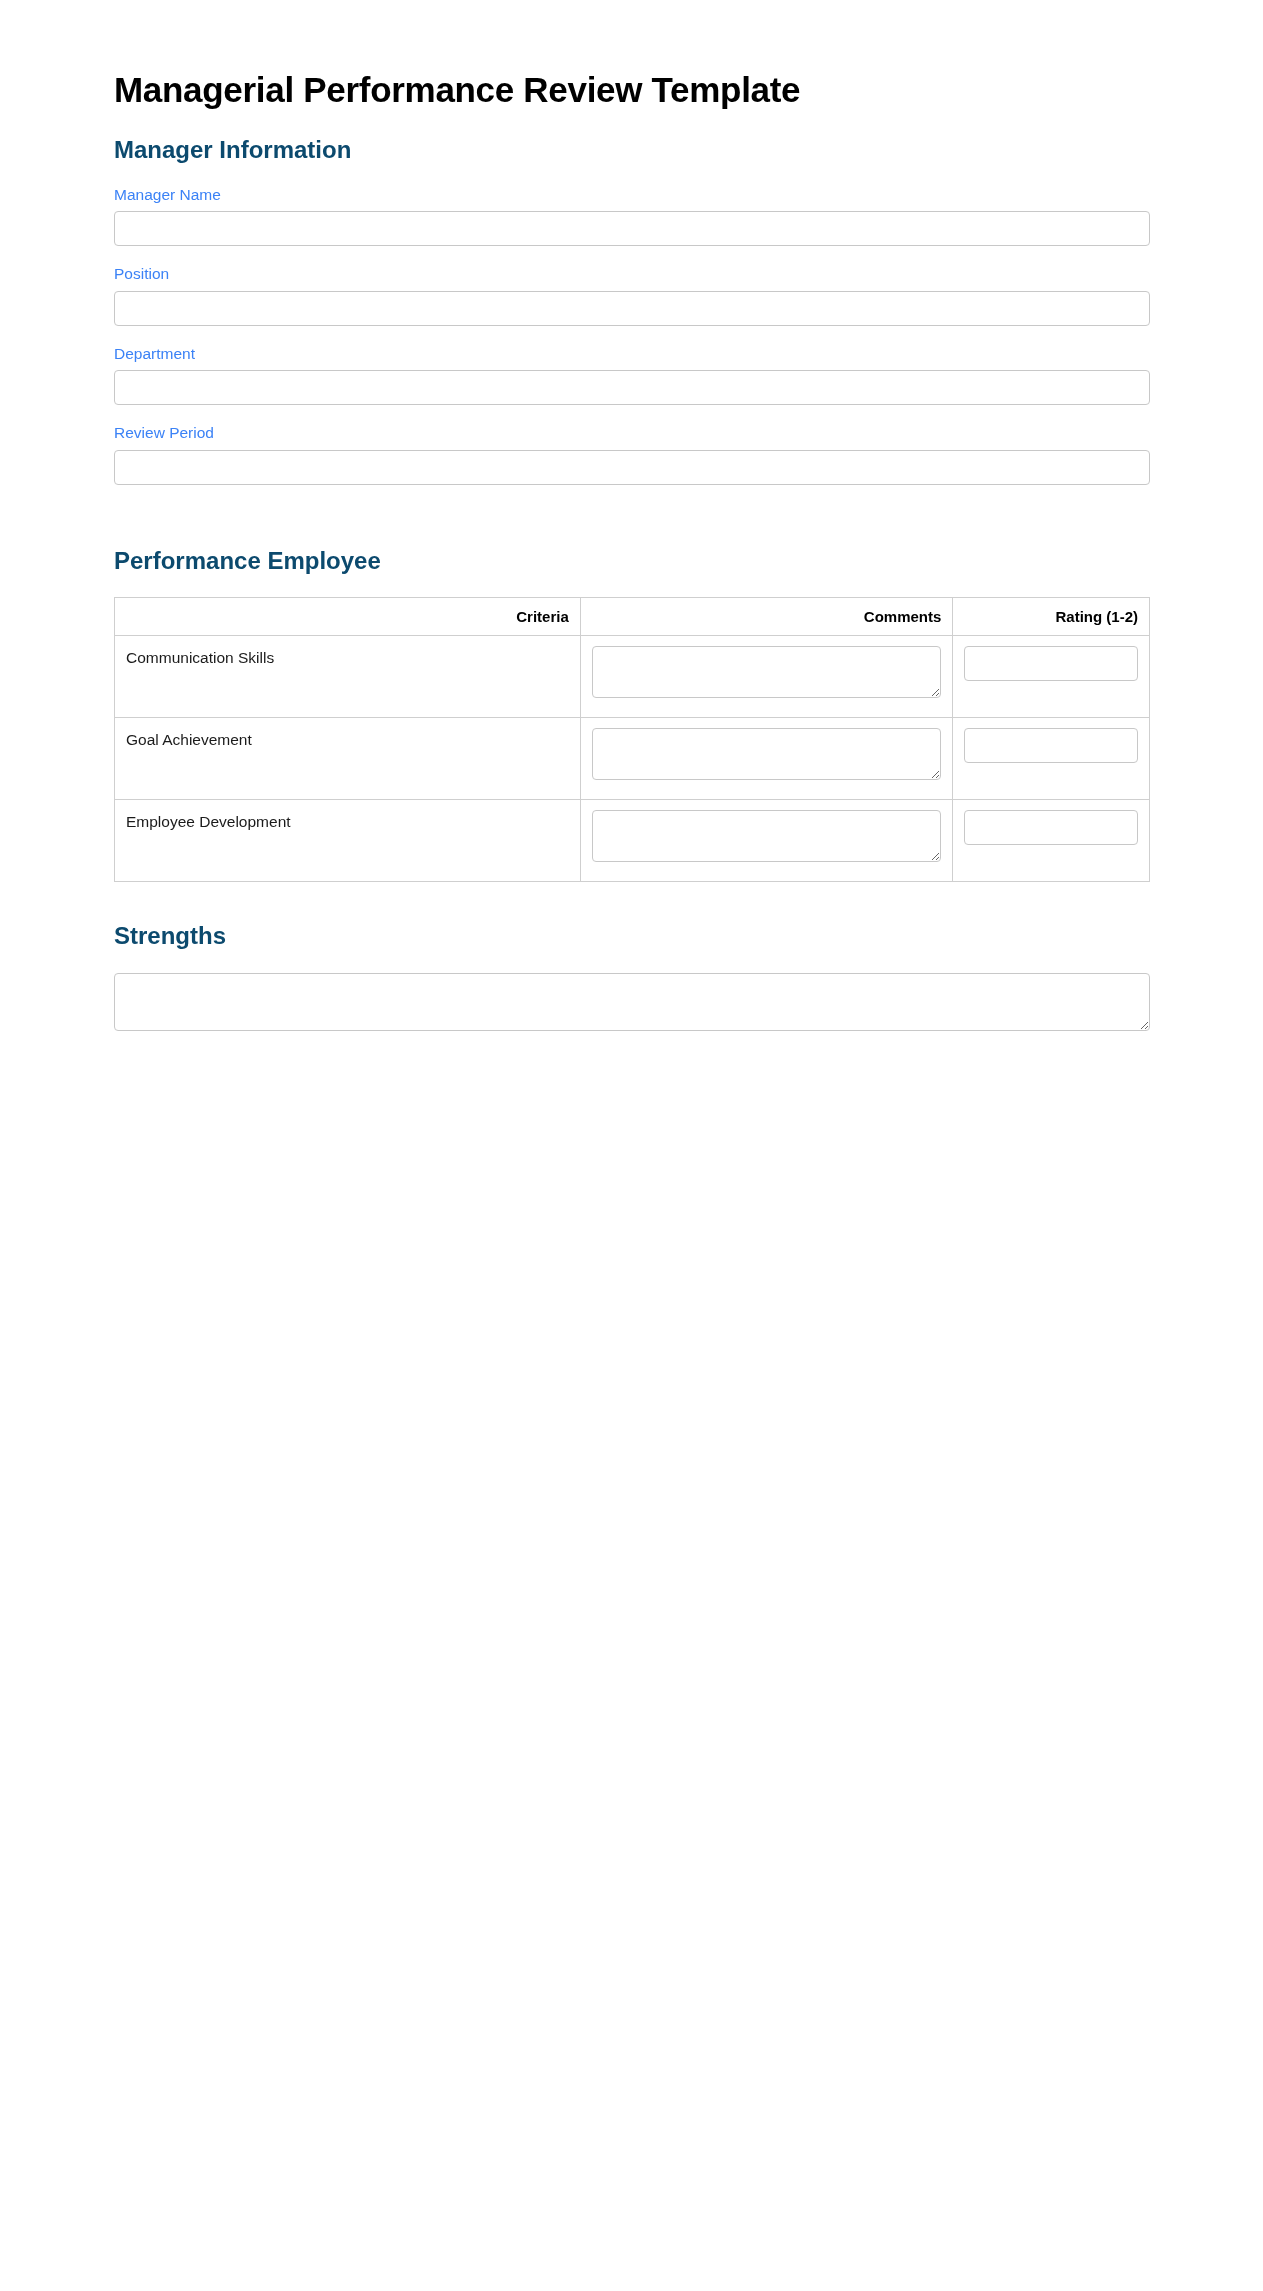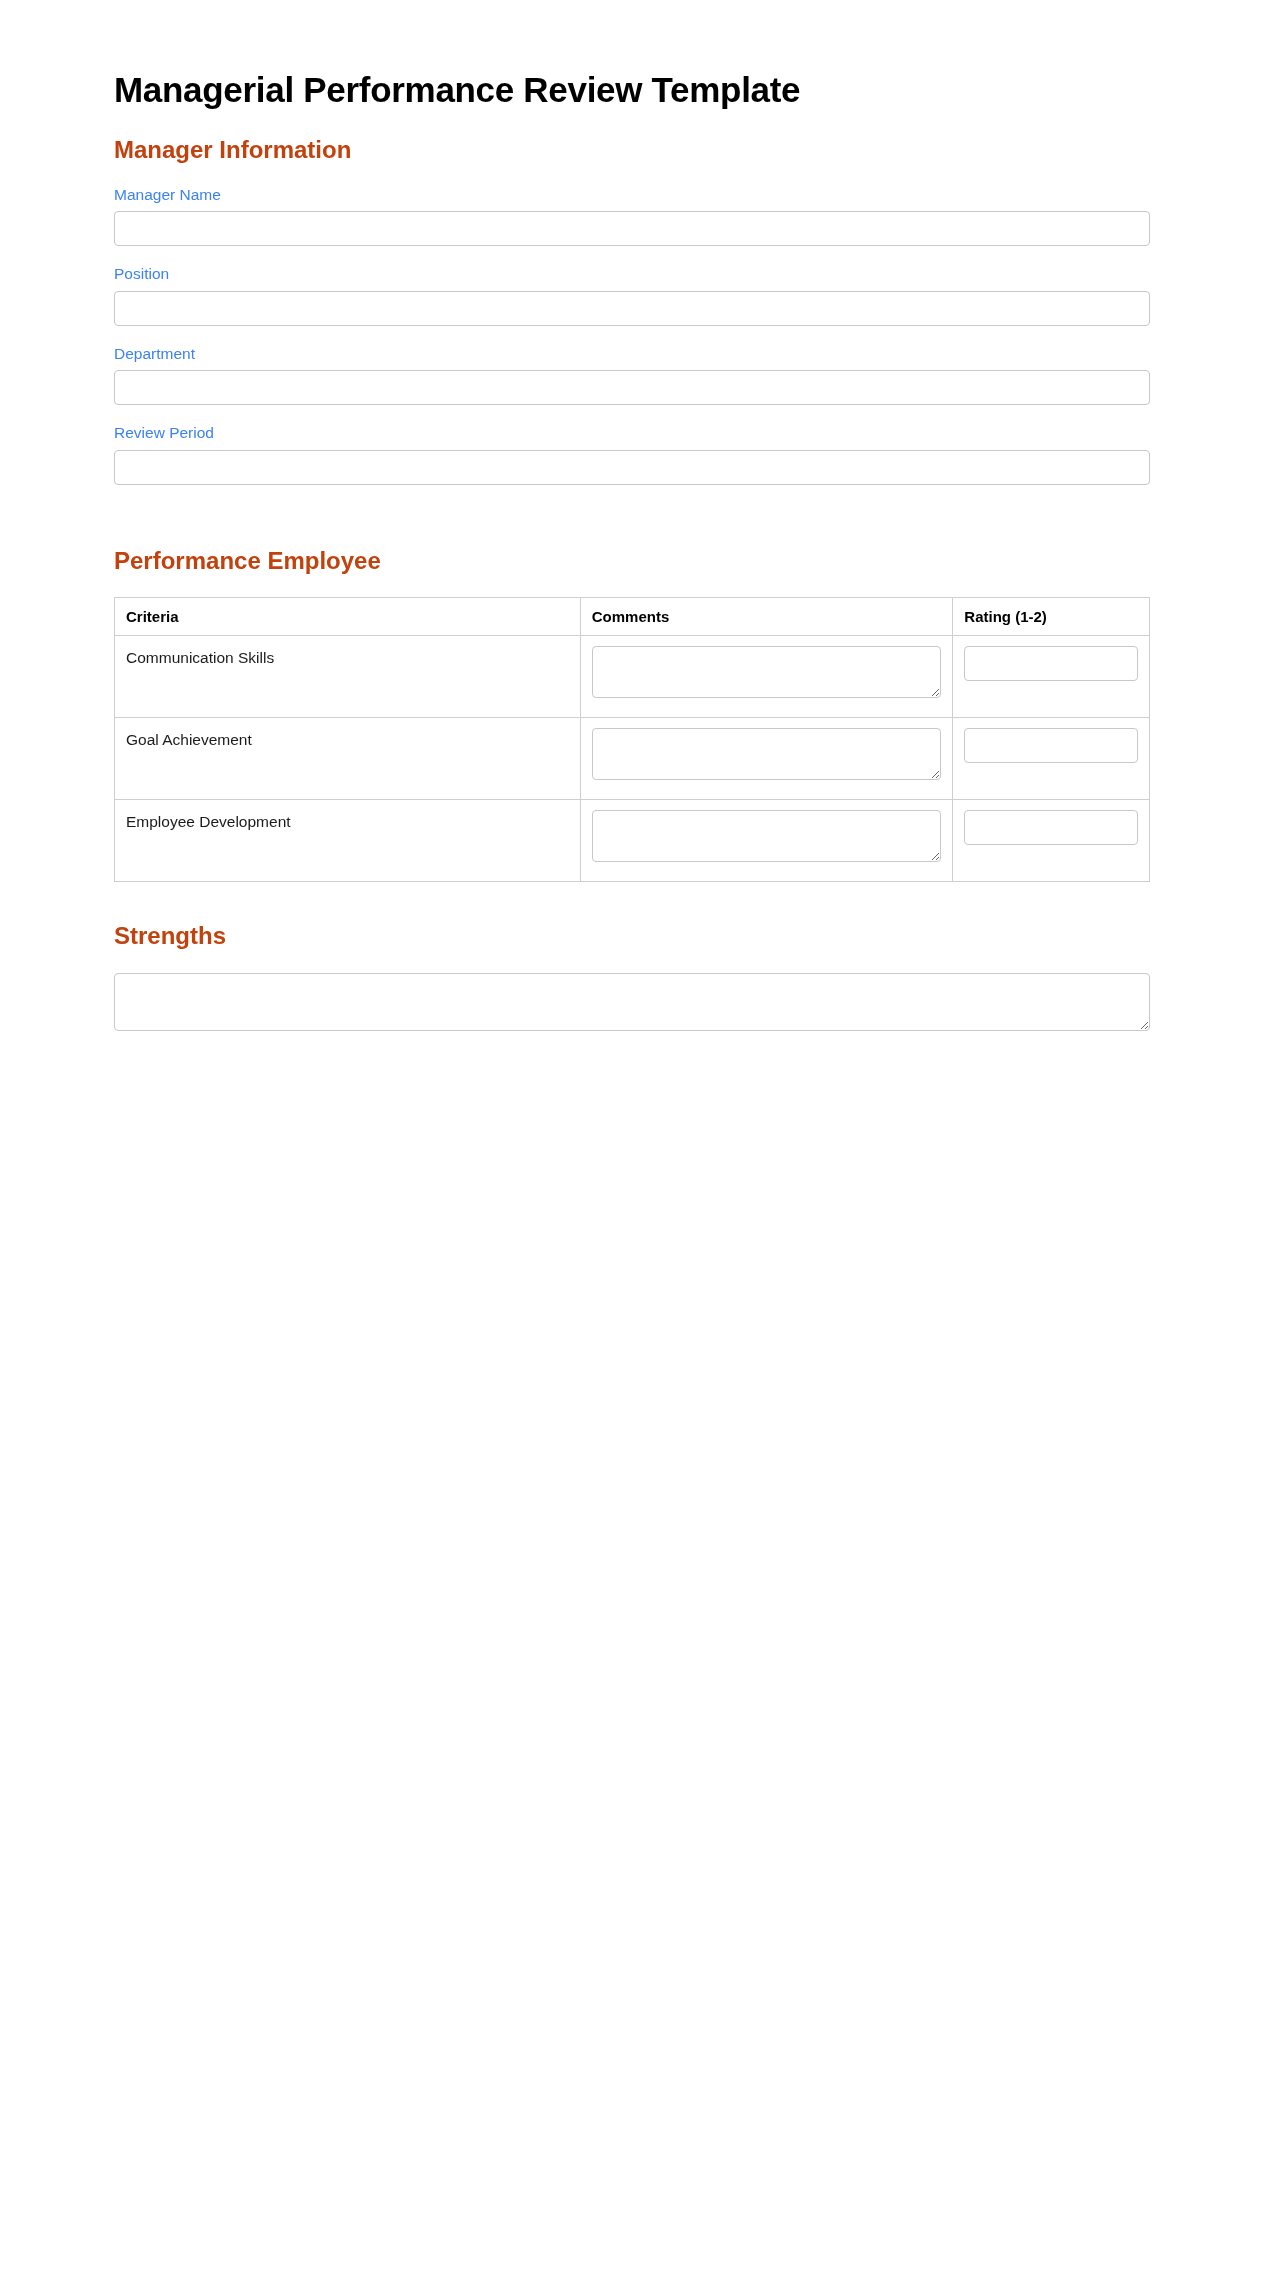--- a/index.html
+++ b/index.html
@@ -27,21 +27,21 @@
     line-height: 1.15;
     letter-spacing: -0.3px;
     margin: 0 0 26px 0;
     color: #000000;
   }
   .section-heading {
     font-size: 24px;
     font-weight: bold;
     line-height: 1.2;
     margin: 0 0 20px 0;
-    color: #c2410c;
+    color: #0c4a6e;
   }
   .field {
     margin-bottom: 18px;
   }
   .field-label {
     display: block;
     font-size: 15.5px;
     line-height: 1.25;
     color: #3b82f6;
     margin-bottom: 7px;
@@ -79,20 +79,21 @@
     padding: 10px 11px;
     text-align: left;
   }
   table.criteria-table th {
     font-size: 15px;
     font-weight: bold;
     color: #000000;
     height: 38px;
     padding-top: 10px;
     padding-bottom: 10px;
+    text-align: right;
   }
   .col-criteria { width: 45%; }
   .col-comments { width: 36%; }
   .col-rating   { width: 19%; }
   table.criteria-table td {
     height: 82px;
   }
   .criteria-name {
     font-size: 15.5px;
     line-height: 1.3;

